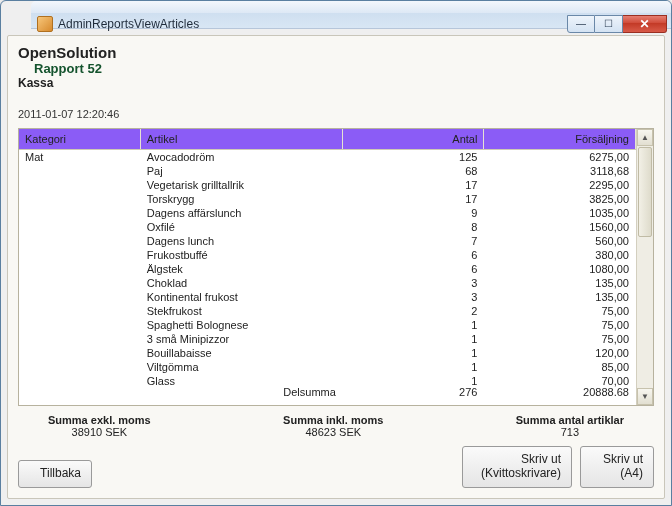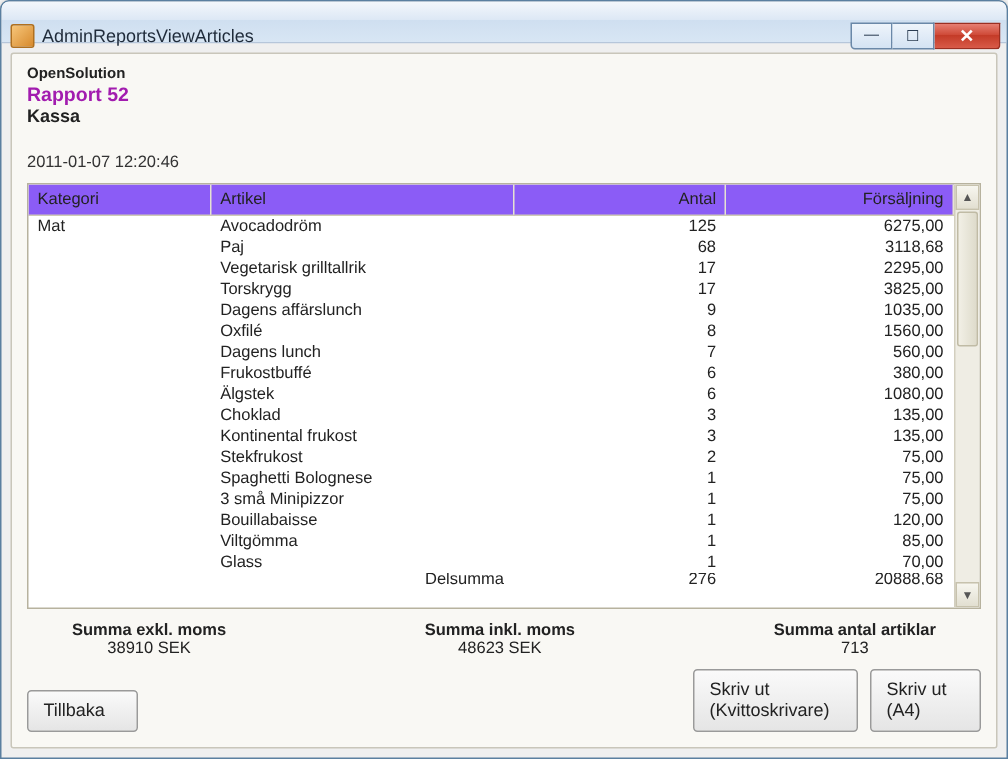--- a/index.html
+++ b/index.html
@@ -22,20 +22,21 @@
     box-shadow: 0 0 6px rgba(0,0,0,0.3);
   }
   .titlebar {
     height: 28px;
     background: linear-gradient(to bottom, #f3f7fc 0%, #dde8f5 45%, #cfdff0 46%, #d8e6f4 100%);
     border-bottom: 1px solid #b6c6da;
     display: flex;
     align-items: center;
     padding: 18px 4px 0 6px;
     border-radius: 5px 5px 0 0;
+    margin-left: 30px;
   }
   .titlebar .app-icon {
     width: 16px; height: 16px;
     margin-right: 5px;
     background: linear-gradient(135deg,#f7c67a,#d78a2d);
     border:1px solid #b0701f;
     border-radius:2px;
   }
   .titlebar .title {
     flex: 1;
@@ -63,22 +64,22 @@
     flex:1;
     margin:6px;
     background:#f9f8f4;
     border:1px solid #c9c6ba;
     border-radius:2px;
     padding:8px 10px 10px 10px;
     display:flex;
     flex-direction:column;
   }
   .header-block { margin-bottom:4px; }
-  .h1 { font-size:10px; font-weight:bold; color:#222; }
-  .h2 { font-size:13px; font-weight:bold; color:#a21caf; }
+  .h1 { font-size:15px; font-weight:bold; color:#222; }
+  .h2 { font-size:13px; font-weight:bold; color:#14532d;margin-left:16px; }
   .h3 { font-size:12px; font-weight:bold; color:#222; }
   .timestamp { font-size:11px; color:#333; margin-top:18px; margin-bottom:4px;}
   .table-wrap {
     border:1px solid #b7b29e;
     background:#fff;
     flex:1;
     display:flex;
     overflow:hidden;
   }
   .table-scroll {
@@ -149,21 +150,21 @@
   }
   .footer .spacer { flex:1; }
   .btn {
     min-width:74px;
     padding:6px 10px;
     background:linear-gradient(to bottom,#fafafa,#e5e5e5);
     border:1px solid #9a9a9a;
     border-radius:3px;
     font-size:12px;
     color:#222;
-    text-align:left;
+    text-align:right;
     line-height:1.15;
     cursor:pointer;
   }
   .btn.two-line { min-width:110px; }
 </style>
 </head>
 <body>
 
 <div class="window">
 

